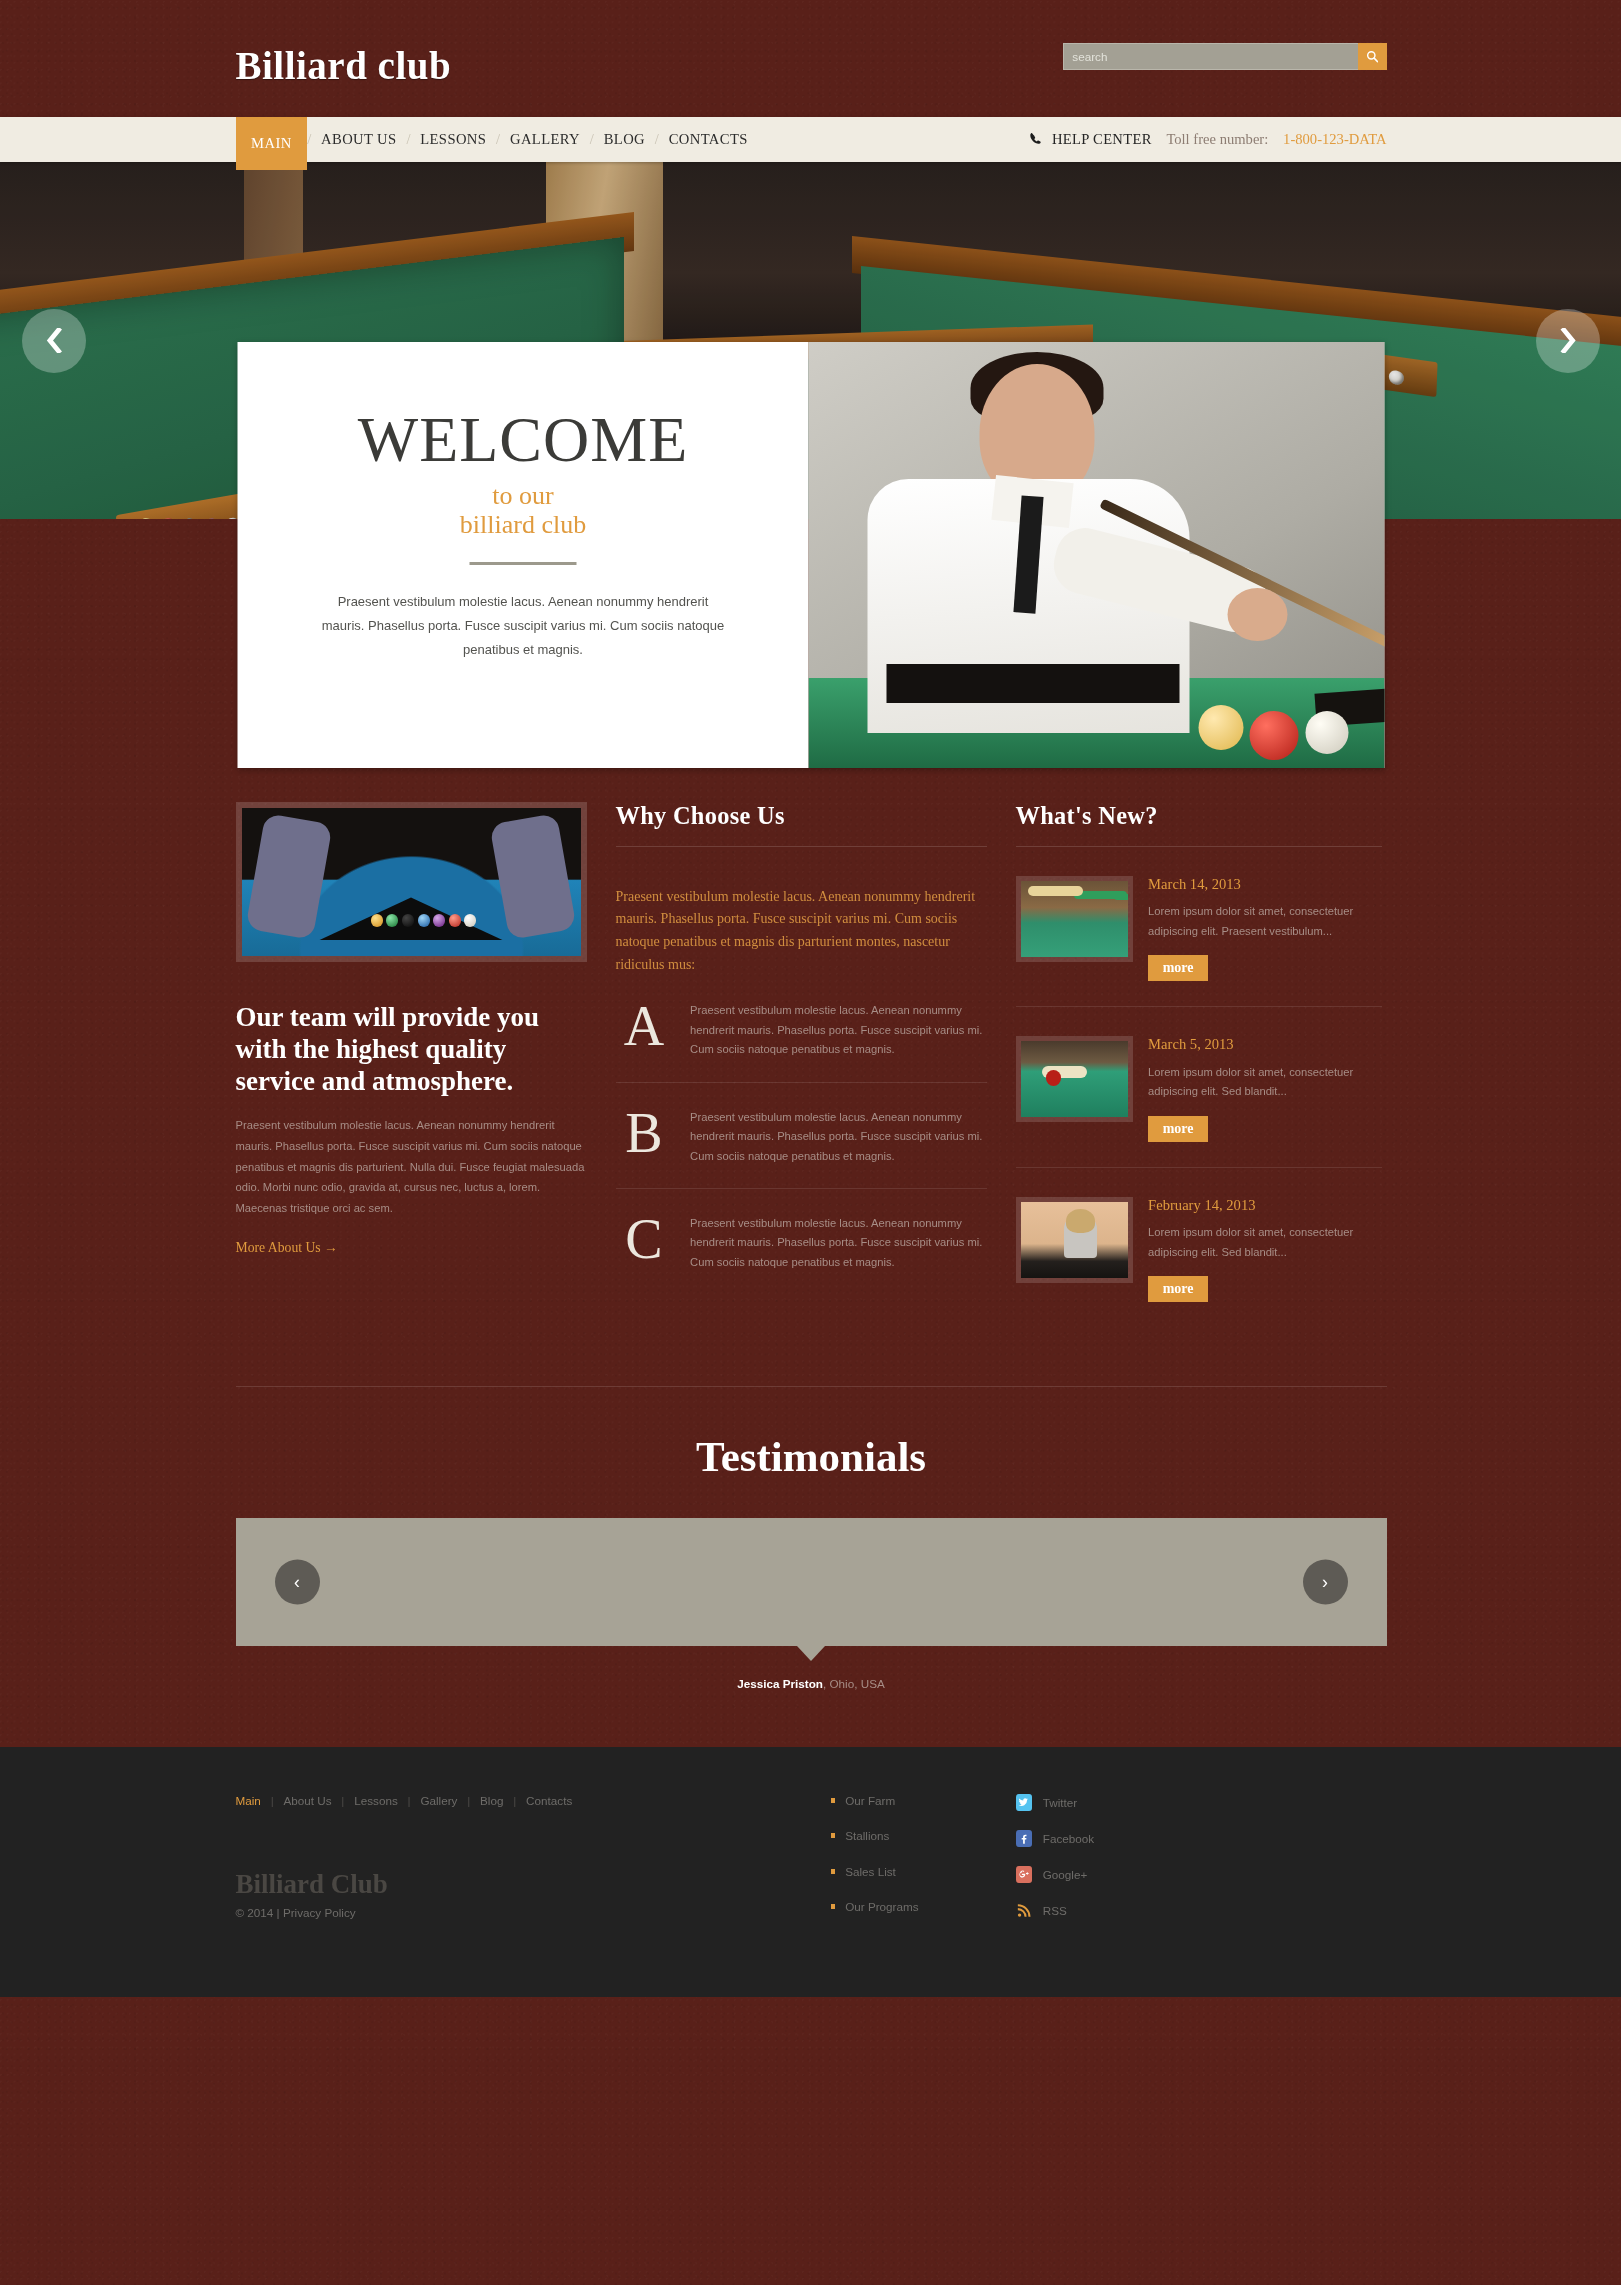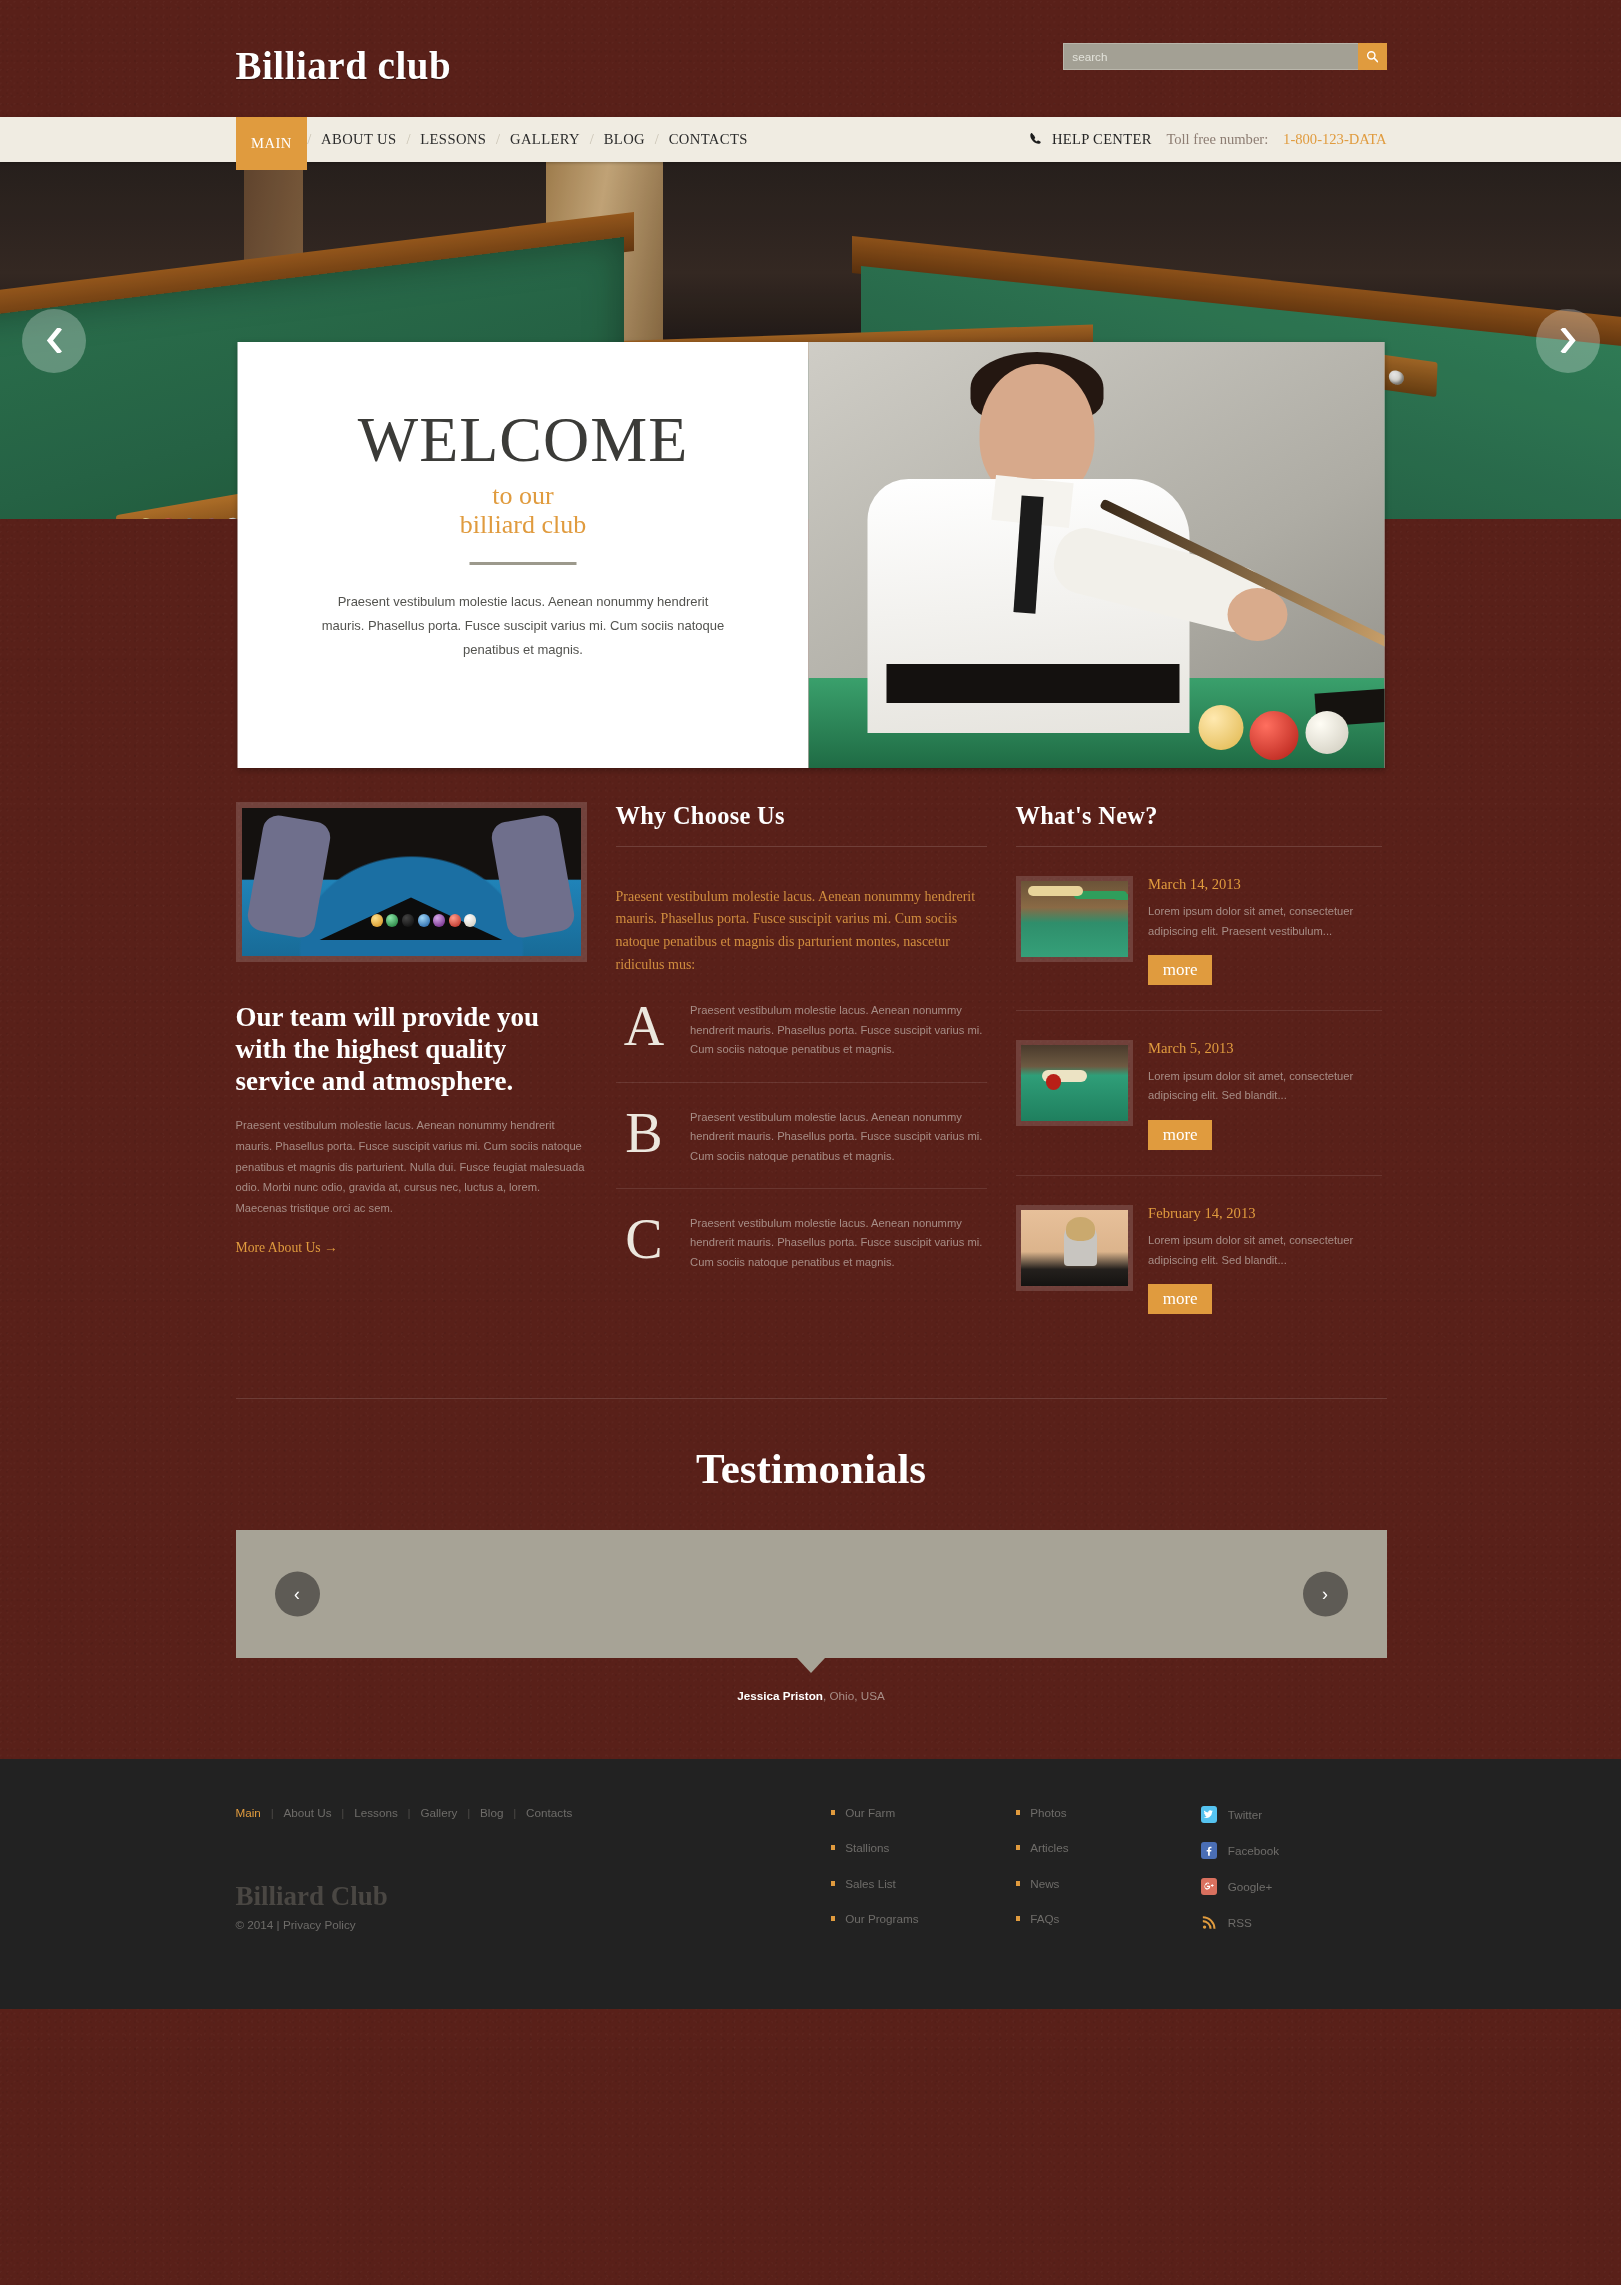--- a/index.html
+++ b/index.html
@@ -339,22 +339,22 @@
   .news-date {
     font-family: "Liberation Serif", serif;
     font-size: 14.6px; color: #e09b3e;
   }
   .news-text {
     font-size: 11.2px; color: #a78d86; line-height: 1.75; margin-top: 9.8px;
   }
   .more-btn {
     display: inline-block; margin-top: 13.7px;
     background: #e09b3e; color: #ffffff;
-    font-family: "Liberation Serif", serif; font-weight: normal;
-    font-size: 17px; padding: 4.9px 14.6px;
+    font-family: "Liberation Serif", serif; font-weight: bold;
+    font-size: 14px; padding: 4.9px 14.6px;
     border: none; cursor: pointer; text-decoration: none;
   }
 
   
   .testi-sep {
     width: 1151px; margin: 59px auto 0;
     height: 1px; background: rgba(255,255,255,.13);
   }
   .testi-title {
     text-align: center;
@@ -692,40 +692,20 @@
             <span class="f-bullet"></span>
             <a>Sales List</a>
           </li>
           <li>
             <span class="f-bullet"></span>
             <a>Our Programs</a>
           </li>
         </ul>
       </div>
 
-      <div class="f-col">
-        <ul>
-          <li>
-            <span class="f-bullet"></span>
-            <a>Photos</a>
-          </li>
-          <li>
-            <span class="f-bullet"></span>
-            <a>Articles</a>
-          </li>
-          <li>
-            <span class="f-bullet"></span>
-            <a>News</a>
-          </li>
-          <li>
-            <span class="f-bullet"></span>
-            <a>FAQs</a>
-          </li>
-        </ul>
-      </div>
 
       <div class="f-col f-social">
         <ul>
           <li>
             <span class="soc soc-tw">
               <svg width="10.7" height="10.7" viewBox="0 0 16 16">
                   <path d="M15 3.2c-.5.3-1.1.4-1.7.5.6-.4 1-.9 1.2-1.6-.6.3-1.2.6-1.8.7A2.9 2.9 0 0 0 7.8 5.3 8.2 8.2 0 0 1 1.9 2.3a2.9 2.9 0 0 0 .9 3.8c-.5 0-.9-.1-1.3-.3a2.9 2.9 0 0 0 2.3 2.8c-.4.1-.8.1-1.2.1a2.9 2.9 0 0 0 2.7 2A5.8 5.8 0 0 1 1 12a8.2 8.2 0 0 0 12.6-7v-.4c.6-.4 1.1-.9 1.4-1.4z" fill="#fff"></path>
                 </svg>
             </span>
             <a>Twitter</a>

